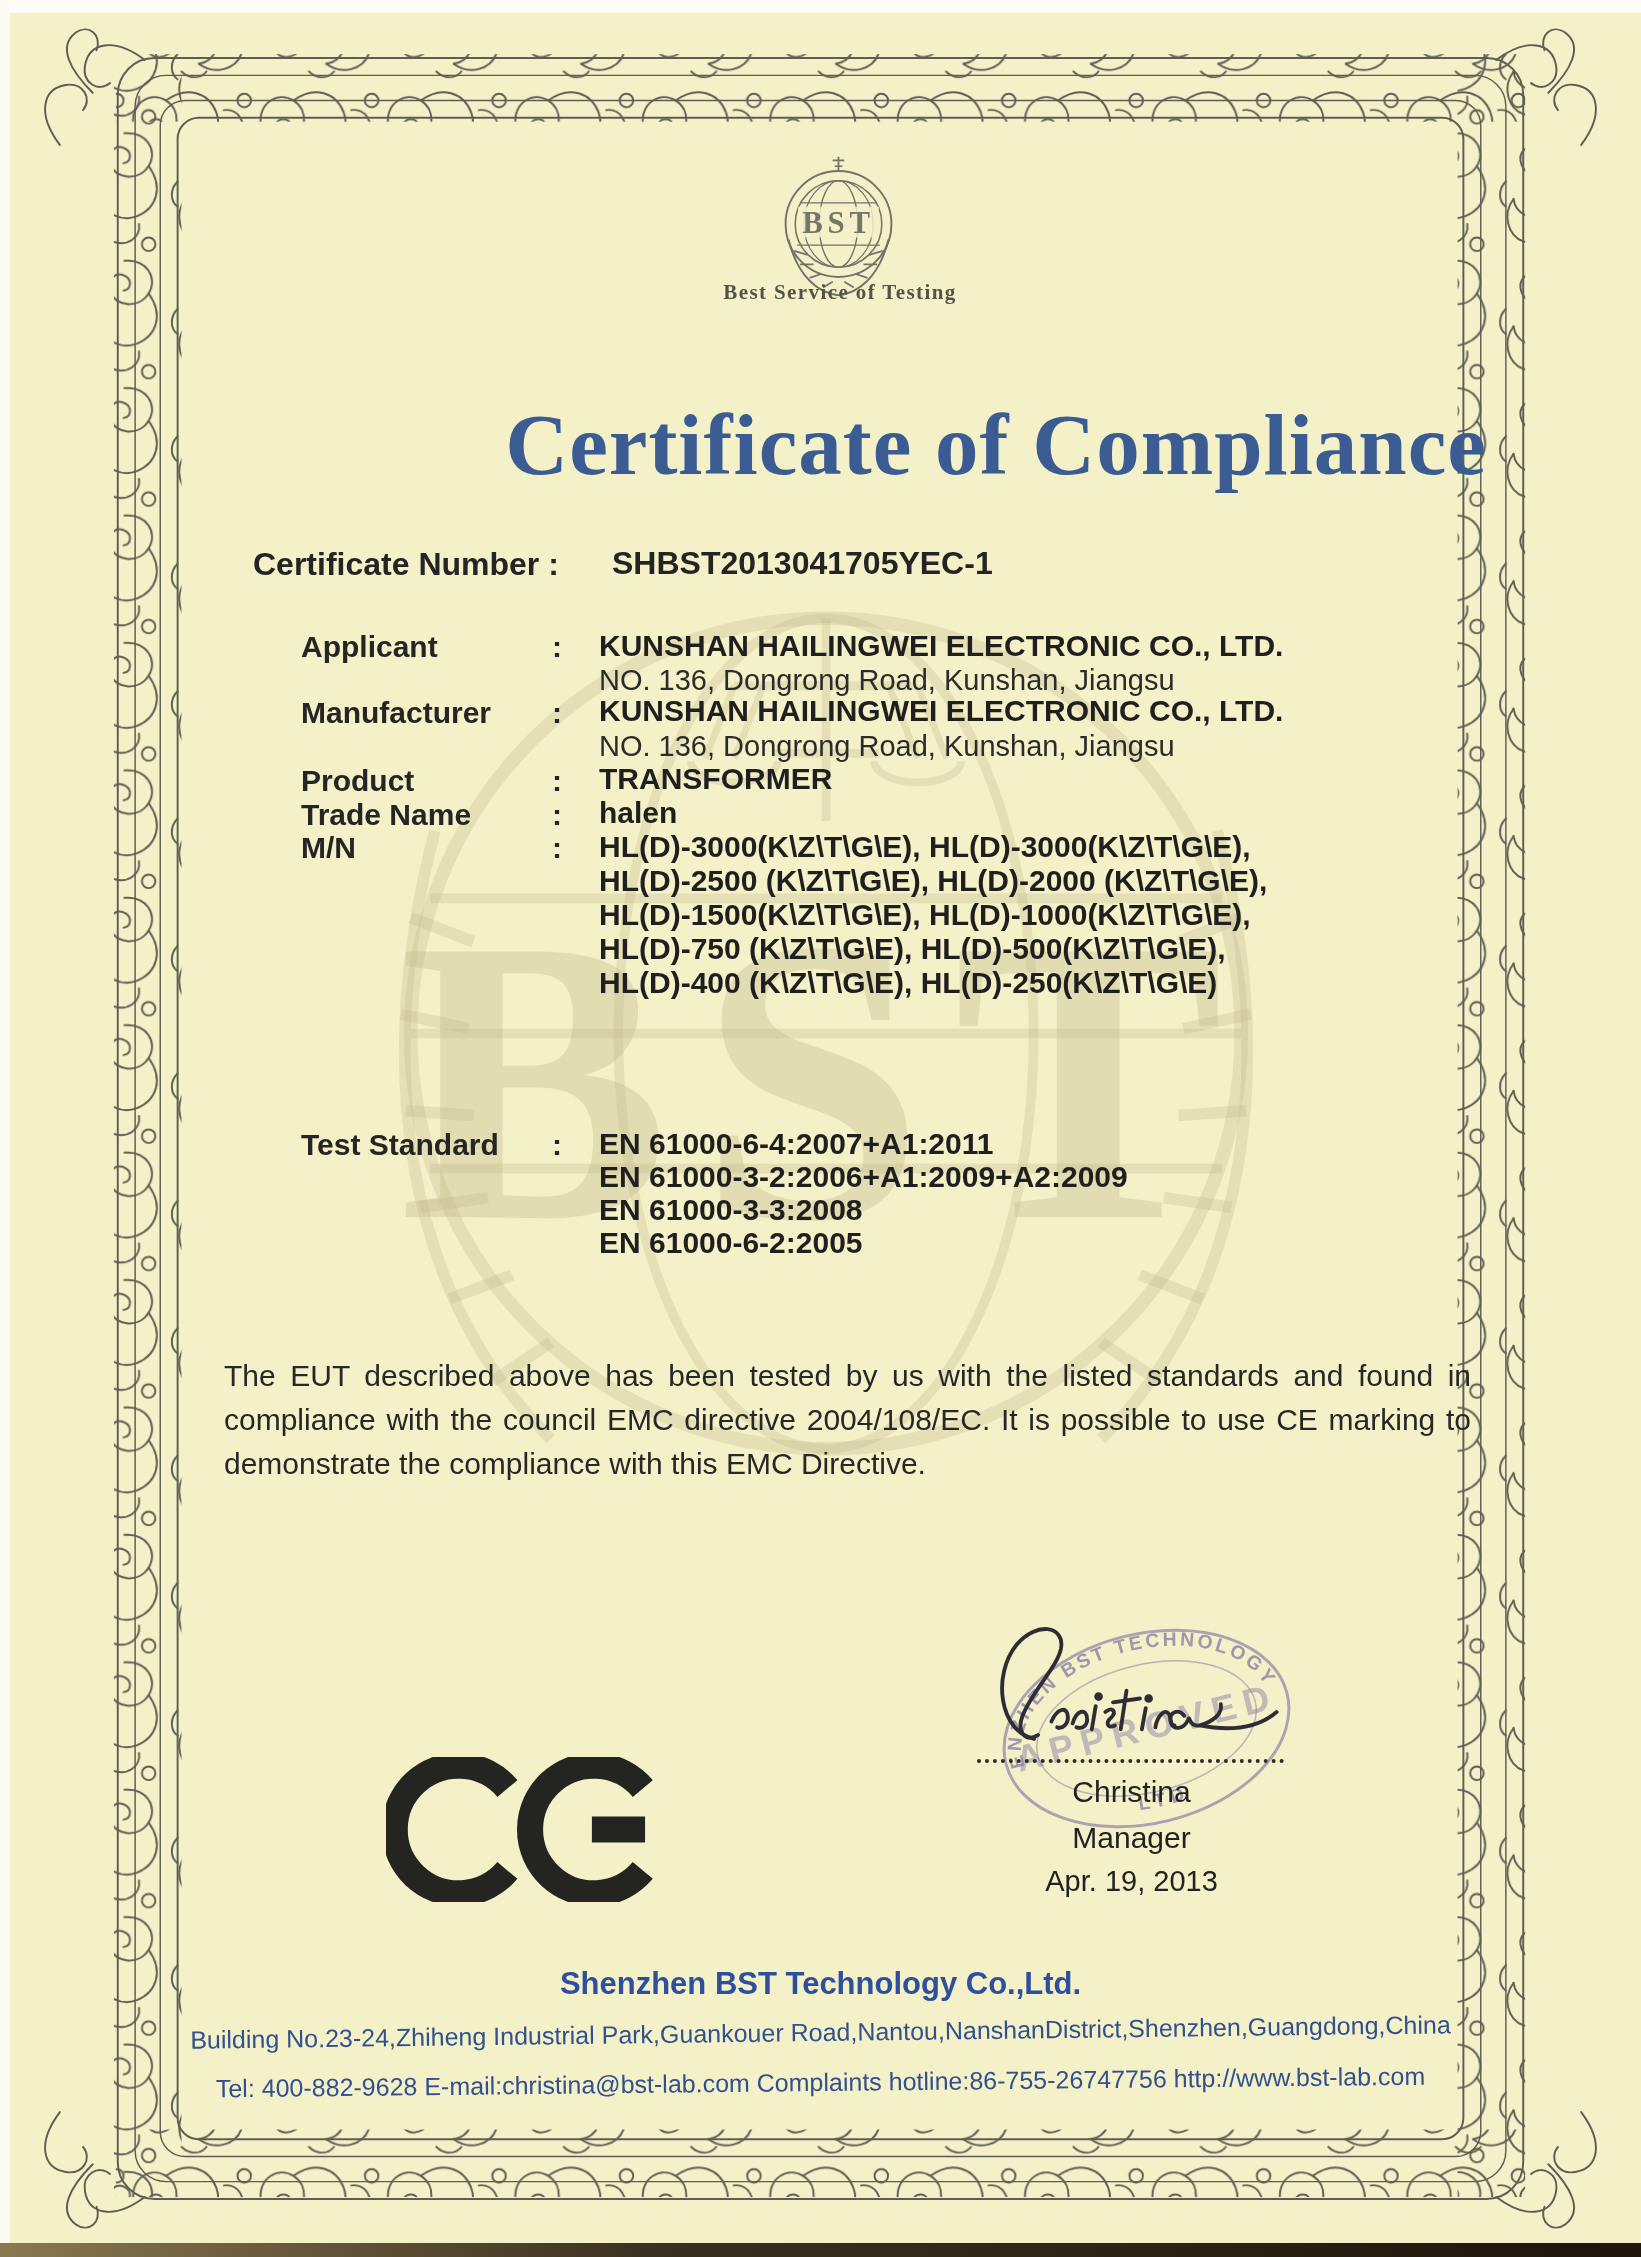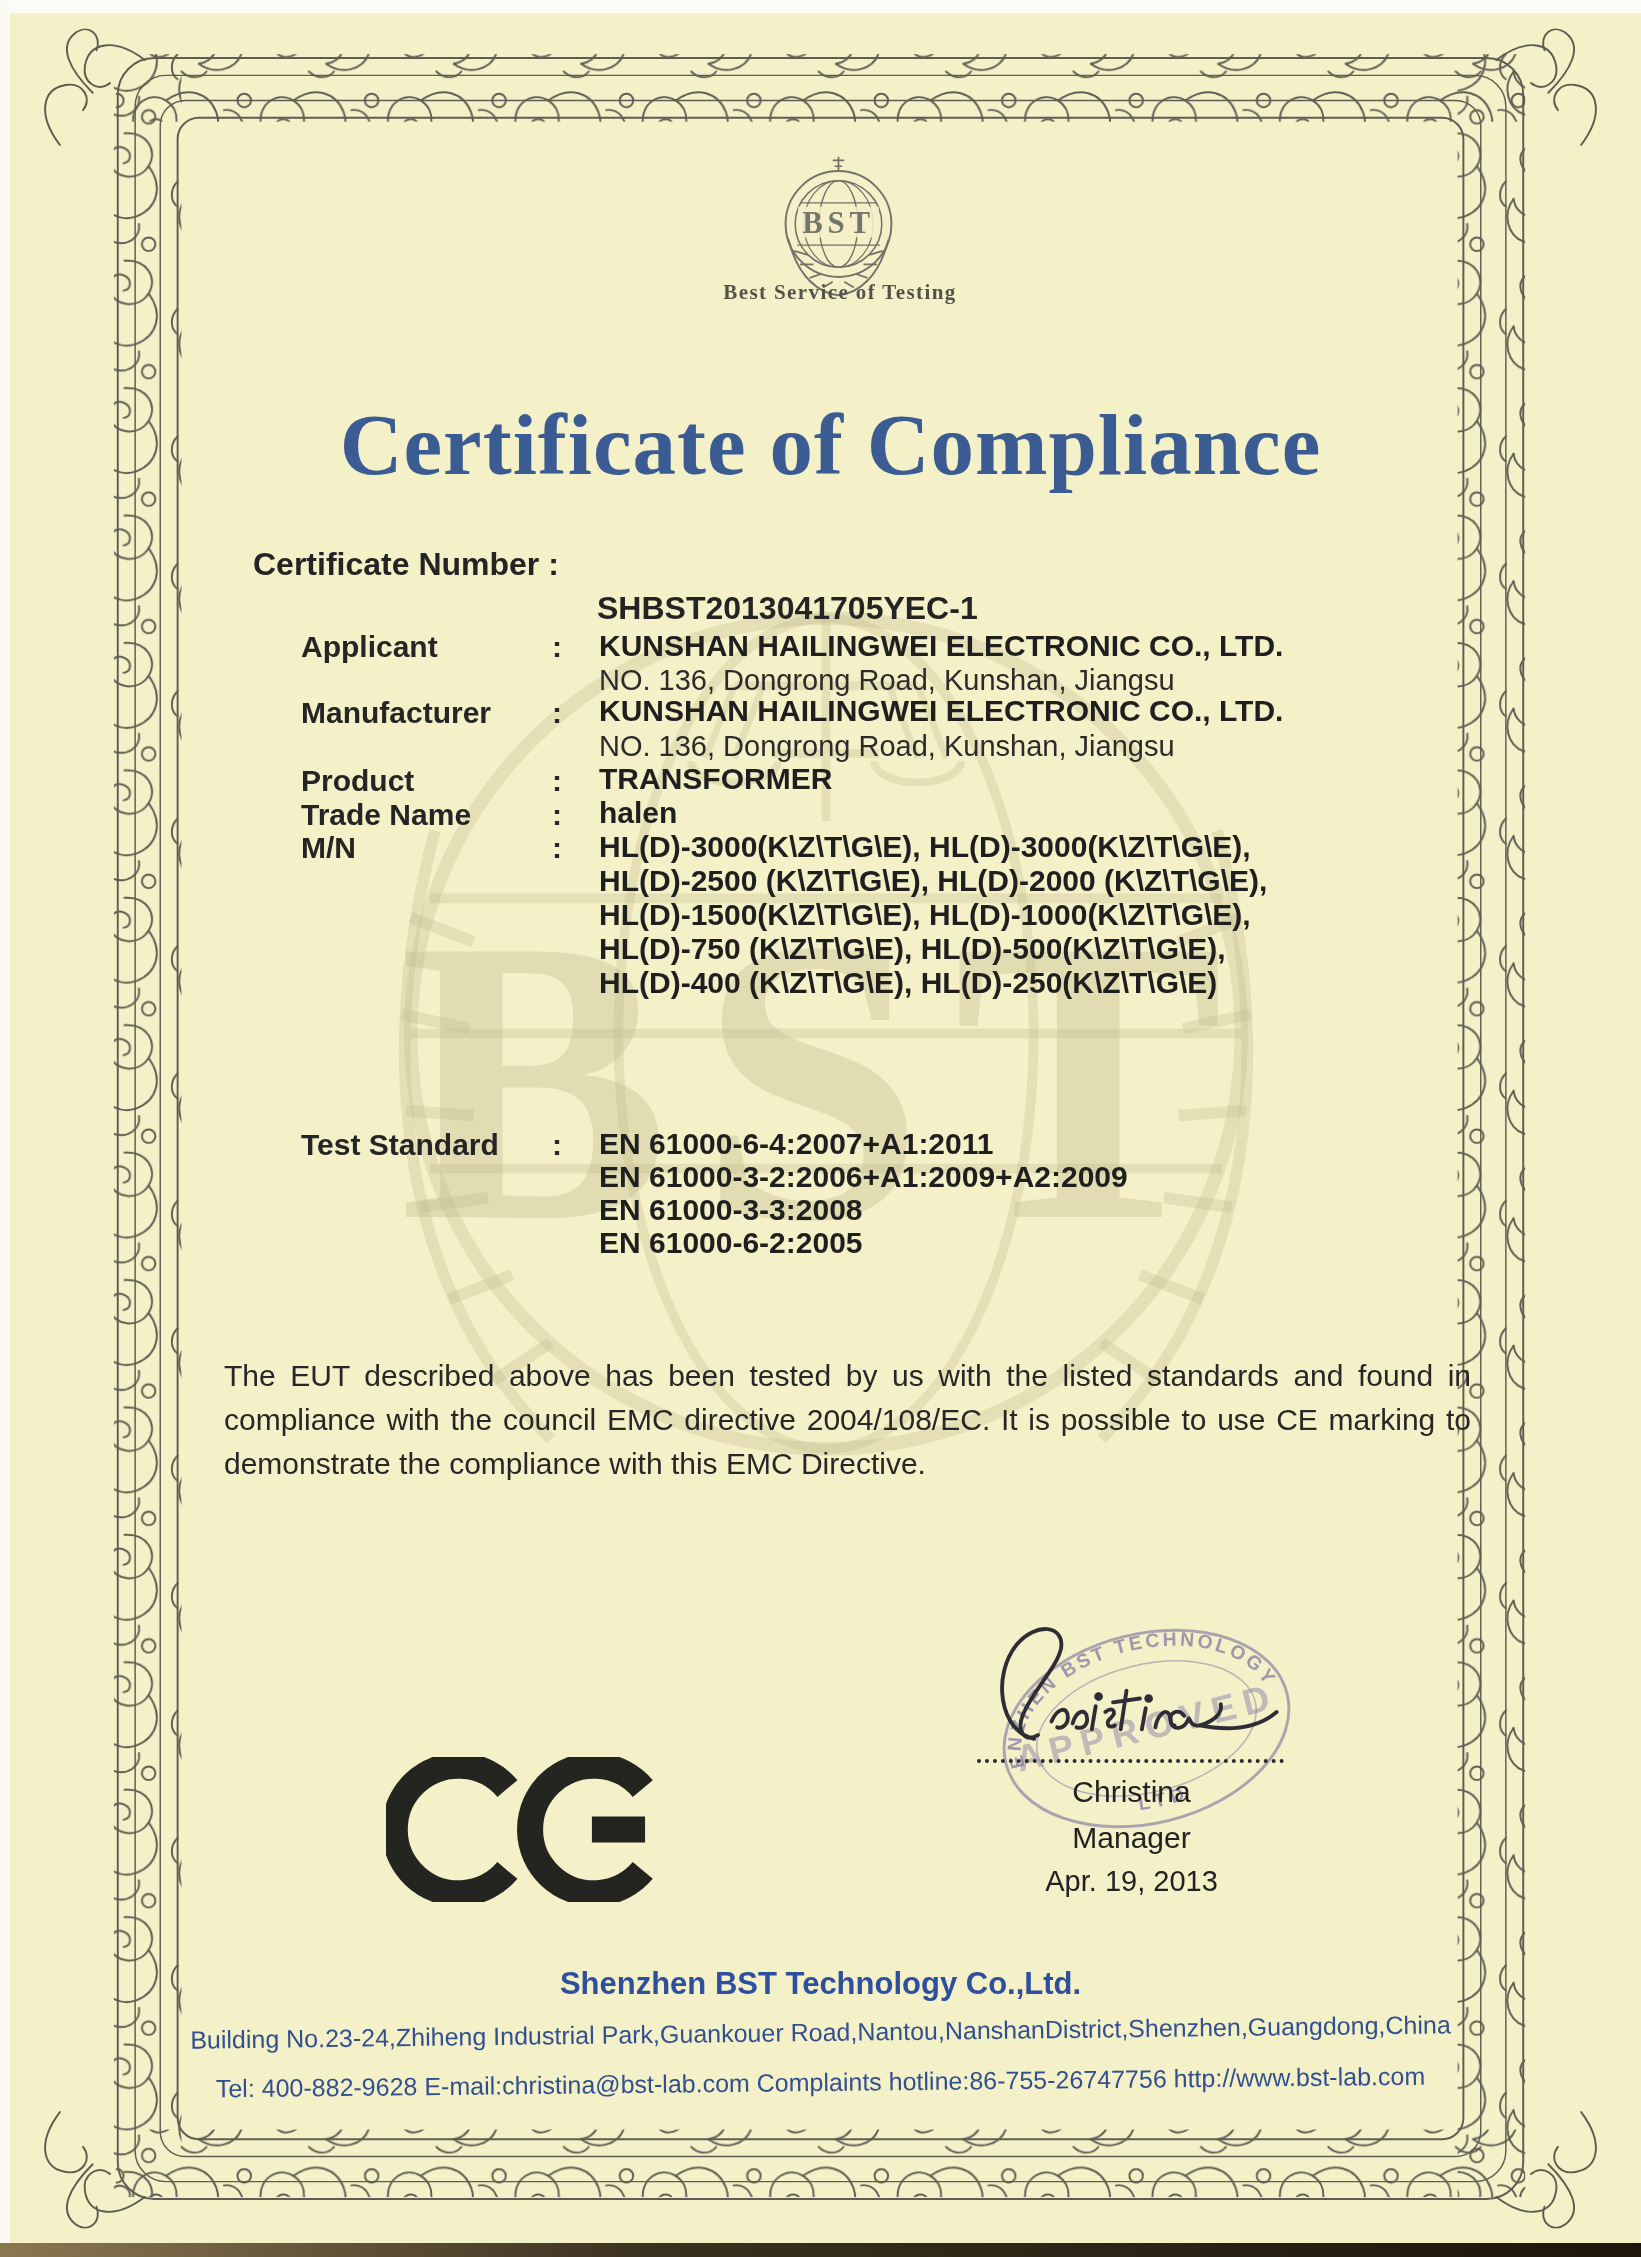--- a/index.html
+++ b/index.html
@@ -5,21 +5,21 @@
   html,body{margin:0;padding:0;}
   body{width:1641px;height:2257px;background:#e8e4c0;font-family:"Liberation Sans",sans-serif;}
   .page{position:relative;width:1641px;height:2257px;overflow:hidden;background:#f4f0c8;}
   .abs{position:absolute;}
   
   .edge-top{left:0;top:0;width:1641px;height:12.6px;background:#fcfcf6;}
   .edge-left{left:0;top:0;width:9.7px;height:2257px;background:#fbfbf3;}
   .edge-bottom{left:0;bottom:0;width:1641px;height:14.5px;
     background:linear-gradient(90deg,#8a7850 0%,#3a3020 40%,#1c160b 100%);}
   
-  .title{left:174px;top:394px;width:1313px;text-align:center;
+  .title{left:174px;top:394px;width:1313px;text-align:right;
     font-family:"Liberation Serif",serif;font-weight:bold;font-size:87px;
     color:#3a5c92;letter-spacing:1px;}
   .tagline{left:637px;top:268px;width:406px;text-align:center;
     font-family:"Liberation Serif",serif;font-weight:bold;font-size:21px;
     color:#53534a;letter-spacing:1.4px;margin-top:12px;}
   .lbl{font-weight:bold;font-size:30px;color:#252525;white-space:nowrap;}
   .big-lbl{font-weight:bold;font-size:32px;color:#242424;white-space:nowrap;}
   .val{font-weight:bold;font-size:30px;color:#1f1f1f;white-space:nowrap;}
   .val-reg{font-weight:normal;font-size:29px;color:#2b2b2b;white-space:nowrap;}
   .colon{font-weight:bold;font-size:30px;color:#252525;}
@@ -115,21 +115,21 @@
       <path d="M122,108 L108,112 M116,122 L102,122 M106,136 L94,132 M92,146 L82,140" stroke-width="1.8"></path>
     </g>
     <rect x="34" y="62" width="84" height="32" fill="#f4f0c8" opacity="0.85"></rect>
     <text x="76" y="89" text-anchor="middle" font-family="Liberation Serif, serif" font-weight="bold" font-size="32" letter-spacing="5" fill="#75756b">BST</text>
   </svg>
   <div class="abs tagline">Best Service of Testing</div>
 
   <div class="abs title">Certificate of Compliance</div>
 
   <div class="abs big-lbl" style="left:253px;top:546px;">Certificate Number :</div>
-  <div class="abs big-lbl" style="left:597px;top:545px;margin-top:45px;">SHBST2013041705YEC-1</div>
+  <div class="abs big-lbl" style="left:612px;top:545px;">SHBST2013041705YEC-1</div>
 
   <div class="abs lbl" style="left:301px;top:630px;">Applicant</div>
   <div class="abs colon" style="left:552px;top:630px;">:</div>
   <div class="abs val" style="left:599px;top:629px;">KUNSHAN HAILINGWEI ELECTRONIC CO., LTD.</div>
   <div class="abs val-reg" style="left:599px;top:664px;">NO. 136, Dongrong Road, Kunshan, Jiangsu</div>
 
   <div class="abs lbl" style="left:301px;top:696px;">Manufacturer</div>
   <div class="abs colon" style="left:552px;top:696px;">:</div>
   <div class="abs val" style="left:599px;top:694px;">KUNSHAN HAILINGWEI ELECTRONIC CO., LTD.</div>
   <div class="abs val-reg" style="left:599px;top:730px;">NO. 136, Dongrong Road, Kunshan, Jiangsu</div>

